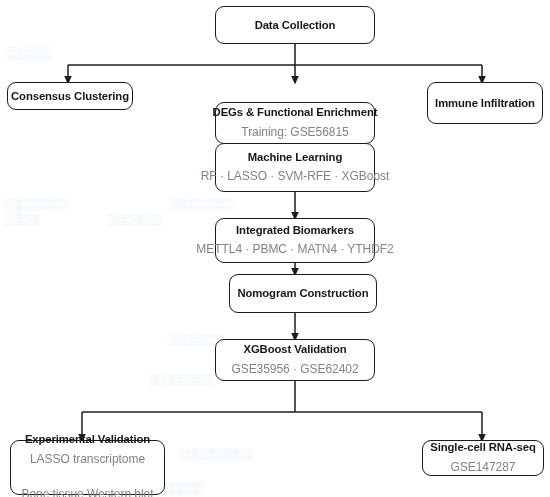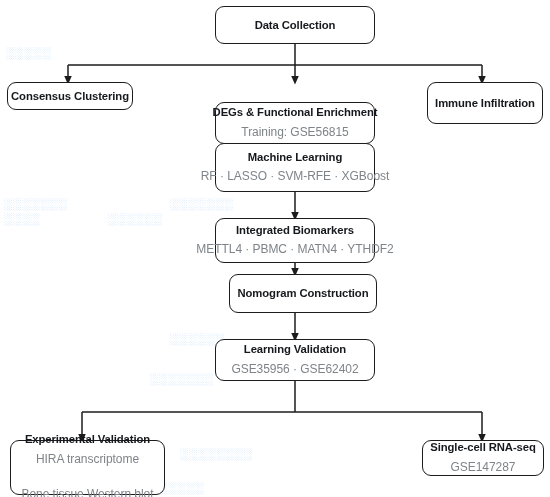--- a/index.html
+++ b/index.html
@@ -140,27 +140,27 @@
   <div class="node" style="left:215px; top:218px; width:160px; height:45px;">
     <div class="node-title">Integrated Biomarkers</div>
     <div class="node-sub">METTL4 · PBMC · MATN4 · YTHDF2</div>
   </div>
 
   <div class="node" style="left:215px; top:274px; width:148px; height:39px;margin-left:14px;">
     <div class="node-title">Nomogram Construction</div>
   </div>
 
   <div class="node" style="left:215px; top:339px; width:160px; height:42px;">
-    <div class="node-title">Learning Validation</div>
+    <div class="node-title">XGBoost Validation</div>
     <div class="node-sub">GSE35956 · GSE62402</div>
   </div>
 
   <div class="node" style="left:10px; top:440px; width:155px; height:55px;">
     <div class="node-title">Experimental Validation</div>
-    <div class="node-sub">HIRA transcriptome</div>
+    <div class="node-sub">LASSO transcriptome</div>
     <div class="node-sub">Bone tissue Western blot</div>
   </div>
 
   <div class="node" style="left:422px; top:440px; width:122px; height:36px;">
     <div class="node-title">Single-cell RNA-seq</div>
     <div class="node-sub">GSE147287</div>
   </div>
 
 </div>
 

